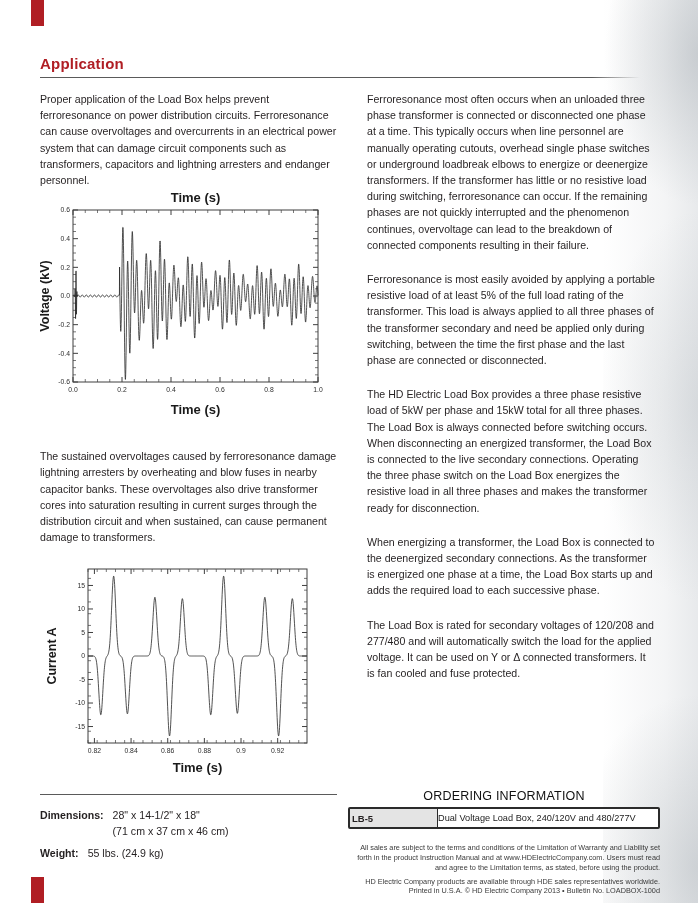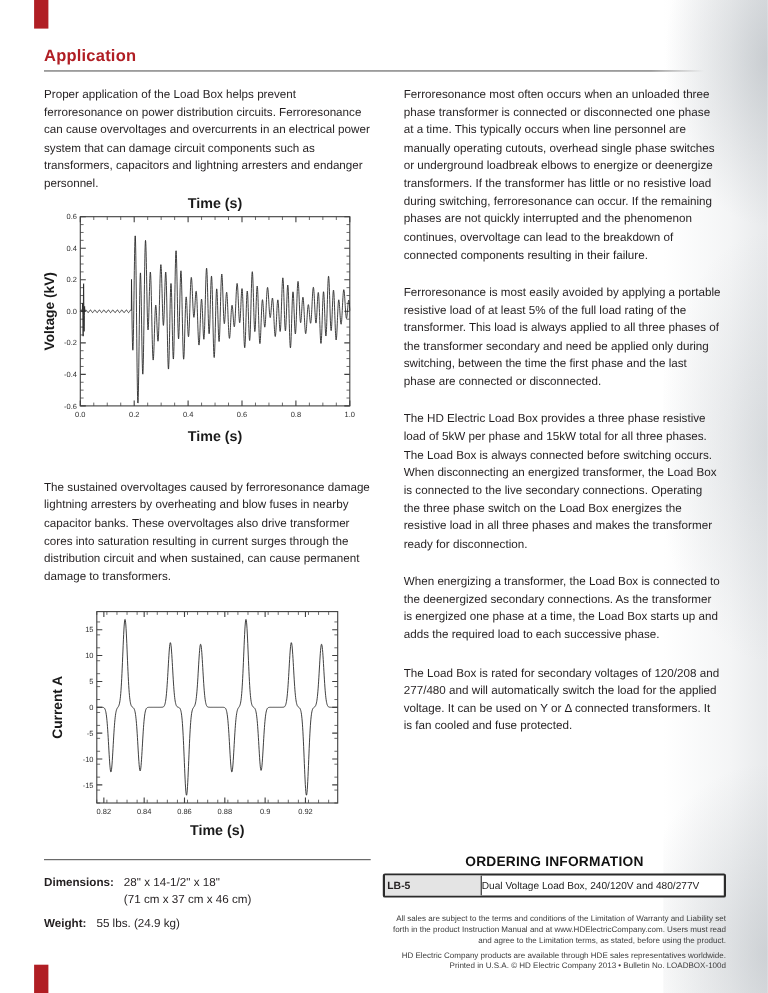--- a/index.html
+++ b/index.html
@@ -7,41 +7,41 @@
   body{background:#fff;font-family:"Liberation Sans",sans-serif;position:relative;overflow:hidden;color:#231f20}
   .page{position:absolute;inset:0;background:#fff}
   .texture{position:absolute;top:0;right:0;width:95px;height:100%;pointer-events:none;
     background:
       radial-gradient(130px 210px at 100% 6%, rgba(150,158,165,.38), rgba(150,158,165,0) 72%),
       radial-gradient(150px 280px at 102% 45%, rgba(160,168,175,.25), rgba(160,168,175,0) 70%),
       radial-gradient(170px 240px at 98% 96%, rgba(150,158,165,.32), rgba(150,158,165,0) 72%),
       linear-gradient(to right, rgba(175,182,188,0) 0%, rgba(175,182,188,.14) 65%, rgba(165,172,180,.26) 100%);}
   .red-tab{position:absolute;left:31px;width:13px;height:26px;background:var(--accent,#B01E24)}
   .red-tab.top{top:0}.red-tab.bottom{bottom:0}
-  .content{position:absolute;left:40px;top:4px;width:600px}
+  .content{position:absolute;left:40px;top:17px;width:600px}
   .section-heading{color:var(--accent,#B01E24);font-size:15px;font-weight:bold;letter-spacing:.2px}
   .app-heading{margin-top:38px}
   .rule{height:1px;background:#5a5a5a;margin-top:5px}
   .rule.fade{background:linear-gradient(to right,#5a5a5a 0%,#5a5a5a 92%,rgba(90,90,90,0) 100%)}
   .columns{display:flex;gap:30px;margin-top:13px}
   .col-left{width:297px;flex:none}
   .col-right{width:289px;flex:none}
   p.body{font-size:10.6px;line-height:16.2px}
   .col-right p.body{margin-bottom:18px}
   .chart{display:block}
   #chart1{margin-top:2px}
   #chart2{margin-top:20px}
   .para2{margin-top:28px}
   .bottom{display:flex;margin-top:12px}
   .spec-col{width:297px;flex:none}
   .order-col{width:312px;flex:none;margin-left:11px}
   .spec-rule{margin-bottom:12px}
   .spec-row{display:flex;font-size:10.6px;line-height:16px;margin-bottom:6px}
   .spec-label{font-weight:bold;margin-right:9px;white-space:nowrap}
-  .order-title{font-size:12.5px;font-weight:bold;text-align:center;color:#111;letter-spacing:.2px;margin-bottom:4px}
+  .order-title{font-size:12.5px;font-weight:normal;text-align:center;color:#111;letter-spacing:.2px;margin-bottom:4px}
   .order-table{display:flex;border:2px solid #2b2b2b;border-radius:2px;height:22px;background:#fff}
   .order-model{width:88px;flex:none;background:#e4e4e4;border-right:1px solid #2b2b2b;font-weight:bold;font-size:9.5px;display:flex;align-items:center;padding-left:2px}
   .order-desc{flex:1;font-size:9.2px;display:flex;align-items:center;color:#222}
   .legal{margin-top:14px;text-align:right;color:#3a3a3a}
   .legal p{font-size:7.3px;line-height:9.7px;margin-bottom:4px}
   .legal p.tight{margin-bottom:0}
 </style>
 </head>
 <body>
 

